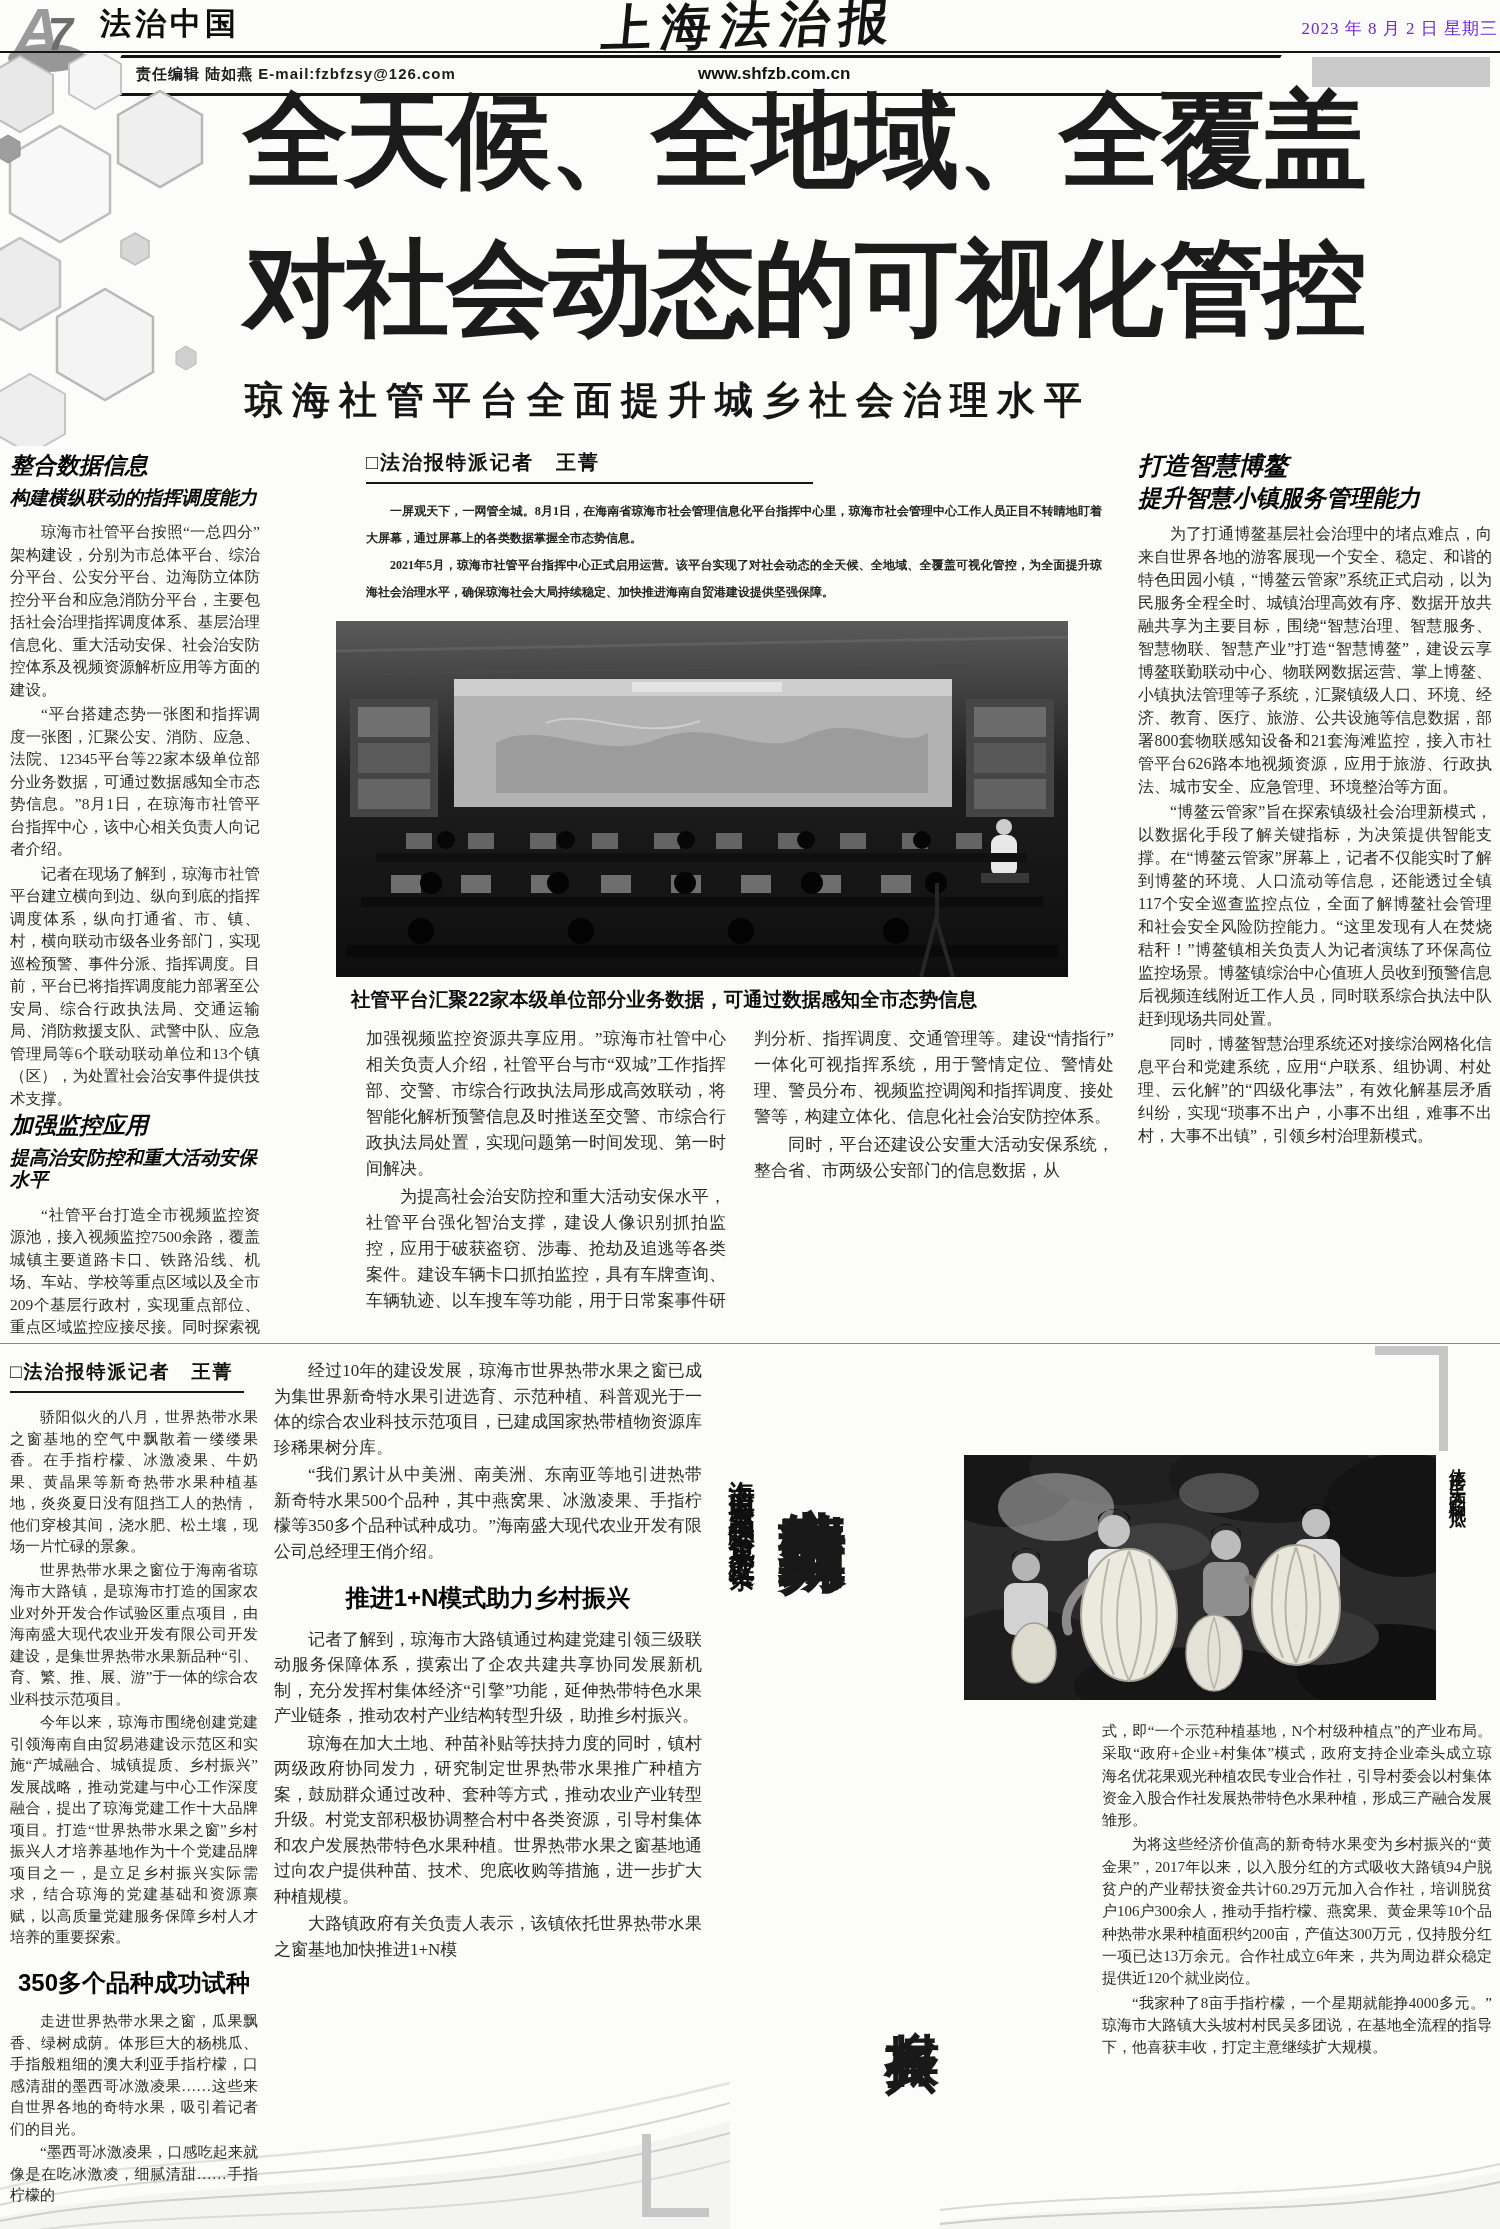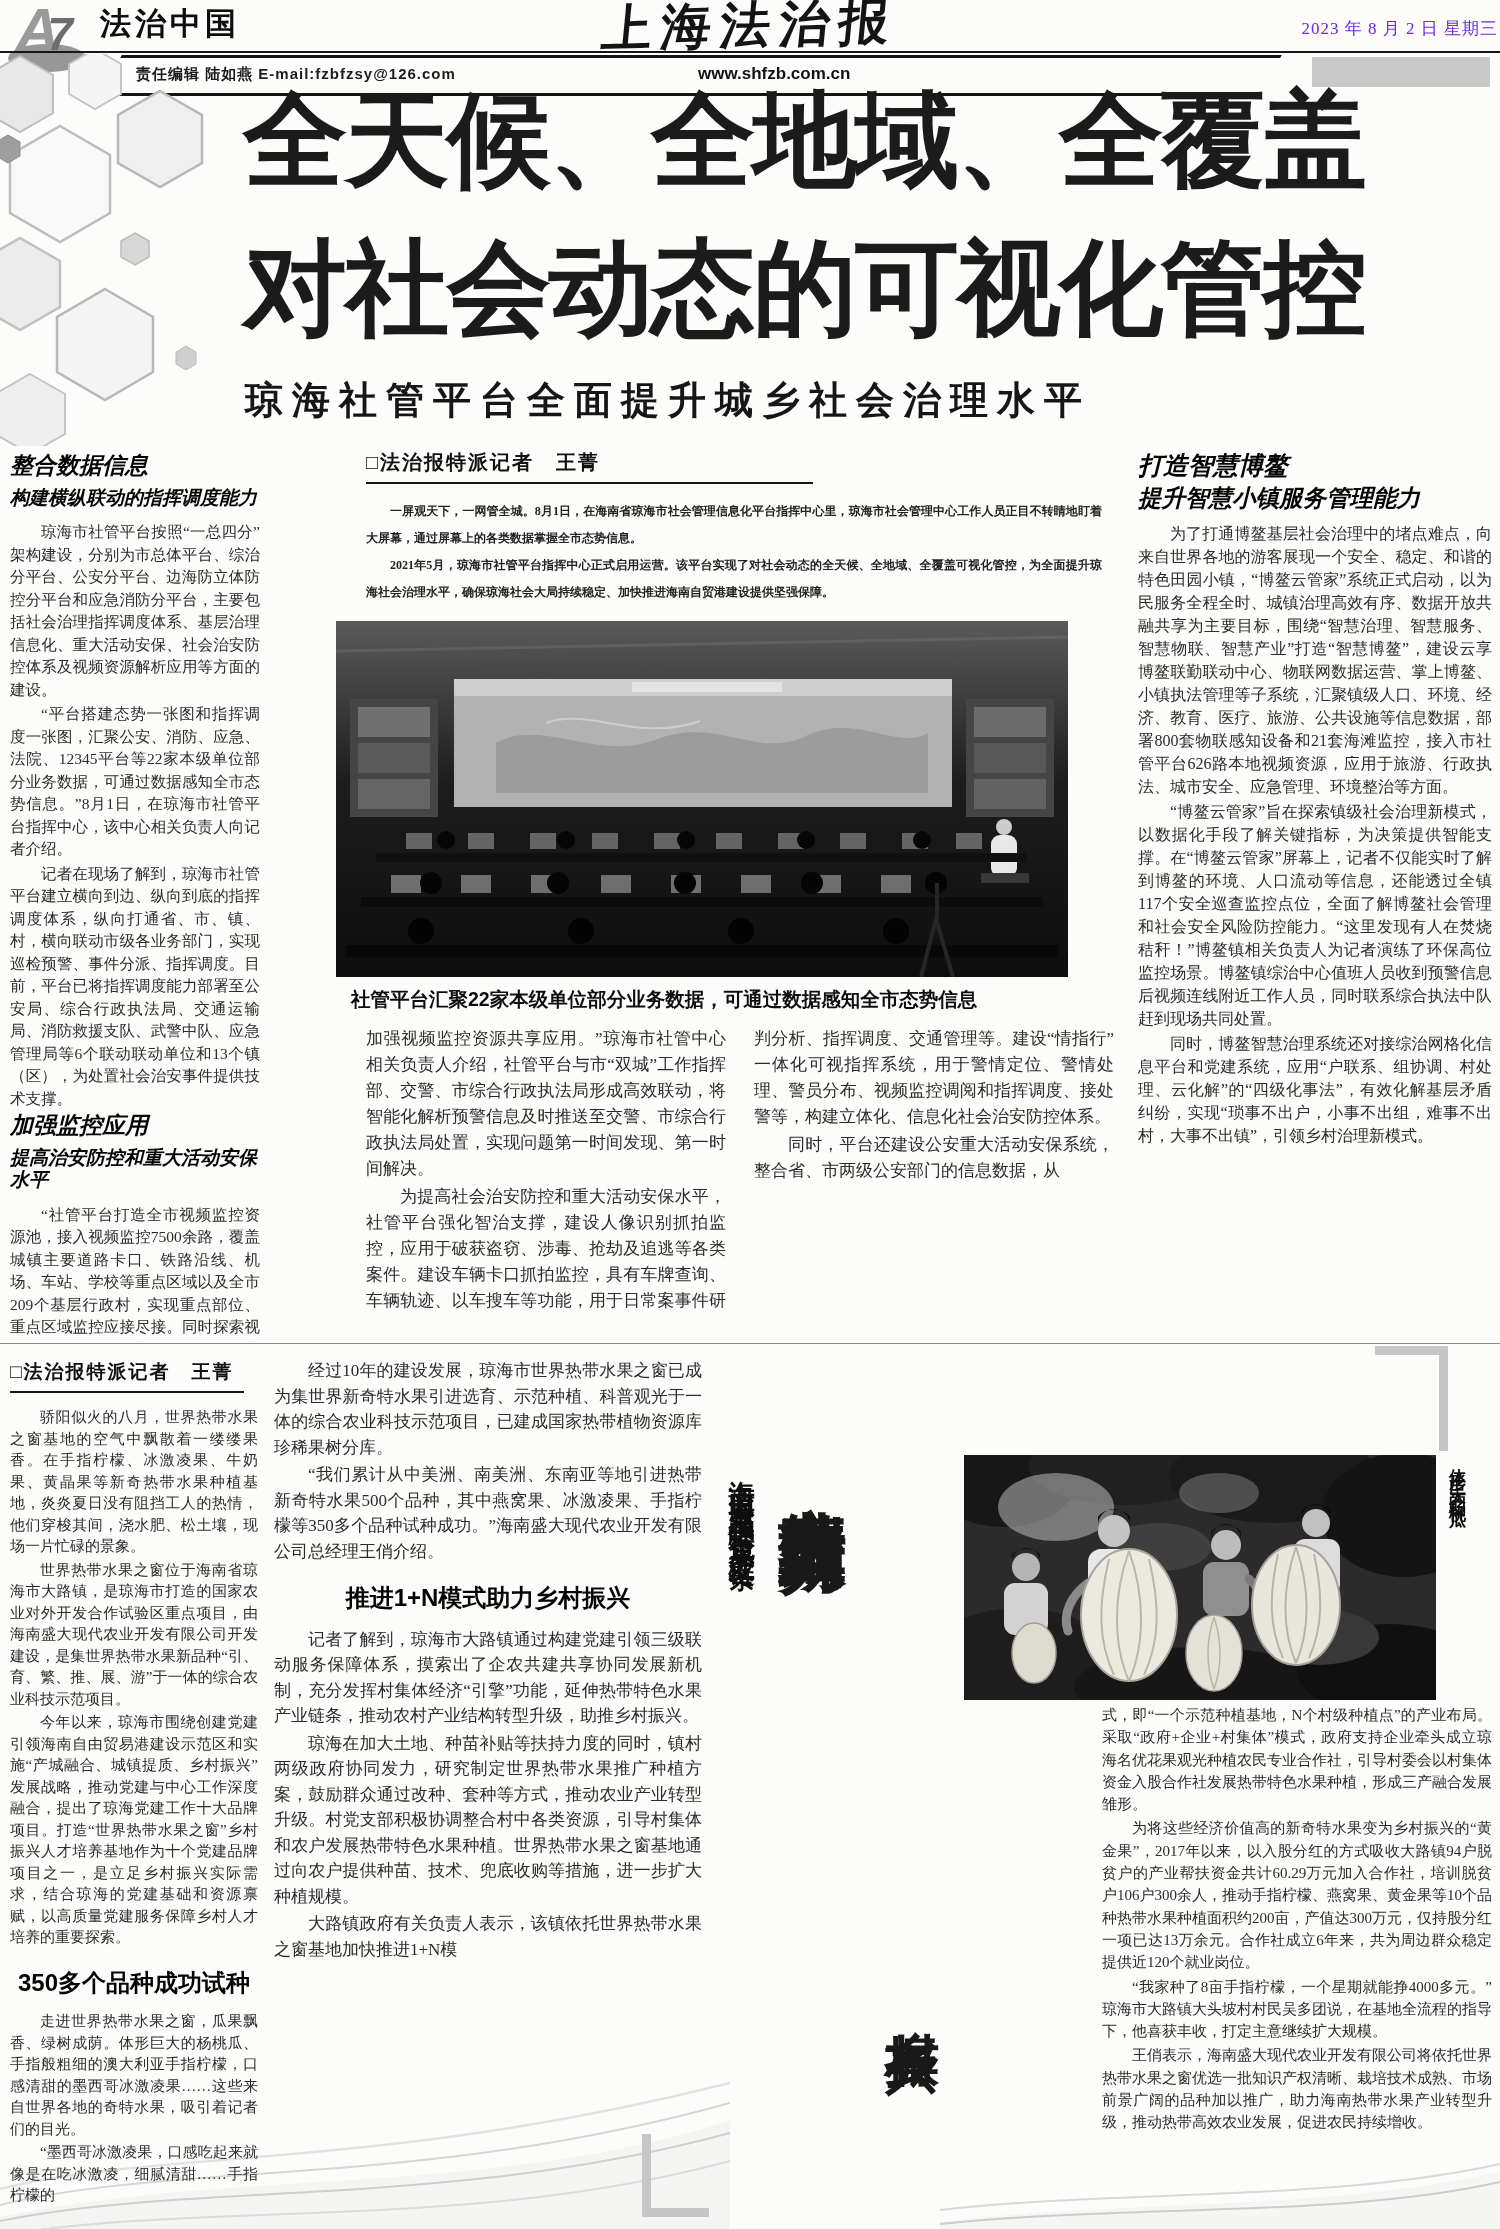--- a/index.html
+++ b/index.html
@@ -70,21 +70,21 @@
            font:900 68px/1 "Liberation Sans","DejaVu Sans",sans-serif;color:#191919;letter-spacing:3px;}
   .v-head2{position:absolute;left:168px;top:628px;height:240px;writing-mode:vertical-rl;text-orientation:upright;
            font:900 54px/1 "Liberation Sans","DejaVu Sans",sans-serif;color:#191919;letter-spacing:3px;}
   .bracket-bl{position:absolute;left:-76px;top:776px;width:58px;height:74px;border-left:9px solid #c6c6c6;border-bottom:9px solid #c6c6c6;}
   .ba-right{width:508px;position:relative;}
   .bracket-tr{position:absolute;right:44px;top:-12px;width:64px;height:96px;border-top:9px solid #c6c6c6;border-right:9px solid #c6c6c6;}
   .photo-row{position:relative;left:-20px;margin-top:97px;display:flex;align-items:flex-start;}
   .photo2{width:472px;height:245px;background:#222;flex:none;}
   .v-caption{writing-mode:vertical-rl;text-orientation:upright;margin-left:10px;height:210px;
              font:700 17px/1.3 "Liberation Sans","DejaVu Sans",sans-serif;color:#0f0f0f;letter-spacing:6px;}
-  .ba-right-text{margin-top:4px;padding-left:118px;height:438px;overflow:hidden;font-size:15px;line-height:22.3px;}
+  .ba-right-text{margin-top:20px;padding-left:118px;height:438px;overflow:hidden;font-size:15px;line-height:22.3px;}
 
   
   .wave-left{position:absolute;left:0;top:2049px;z-index:1;}
   .wave-right{position:absolute;right:0;top:2160px;z-index:1;}
 </style>
 </head>
 <body>
 
 <div class="page">
 
@@ -328,18 +328,17 @@
             <path d="M250,162 C242,186 242,212 250,234 M250,162 C258,186 258,212 250,234" stroke="#b6b4a5" stroke-width="1.5" fill="none"></path>
             <ellipse cx="70" cy="198" rx="22" ry="30" fill="#dddbce" stroke="#a09e92" stroke-width="1.5"></ellipse>
           </svg>
         </div>
         <div class="v-caption">体形巨大的杨桃瓜</div>
       </div>
       <div class="ba-right-text">
           <p class="para cont">式，即“一个示范种植基地，N个村级种植点”的产业布局。采取“政府+企业+村集体”模式，政府支持企业牵头成立琼海名优花果观光种植农民专业合作社，引导村委会以村集体资金入股合作社发展热带特色水果种植，形成三产融合发展雏形。</p>
           <p class="para">为将这些经济价值高的新奇特水果变为乡村振兴的“黄金果”，2017年以来，以入股分红的方式吸收大路镇94户脱贫户的产业帮扶资金共计60.29万元加入合作社，培训脱贫户106户300余人，推动手指柠檬、燕窝果、黄金果等10个品种热带水果种植面积约200亩，产值达300万元，仅持股分红一项已达13万余元。合作社成立6年来，共为周边群众稳定提供近120个就业岗位。</p>
           <p class="para">“我家种了8亩手指柠檬，一个星期就能挣4000多元。”琼海市大路镇大头坡村村民吴多团说，在基地全流程的指导下，他喜获丰收，打定主意继续扩大规模。</p>
-          <p class="para">王俏表示，海南盛大现代农业开发有限公司将依托世界热带水果之窗优选一批知识产权清晰、栽培技术成熟、市场前景广阔的品种加以推广，助力海南热带水果产业转型升级，推动热带高效农业发展，促进农民持续增收。</p>
         </div>
     </div>
   </div>
 
 </div>
 
 </body></html>

